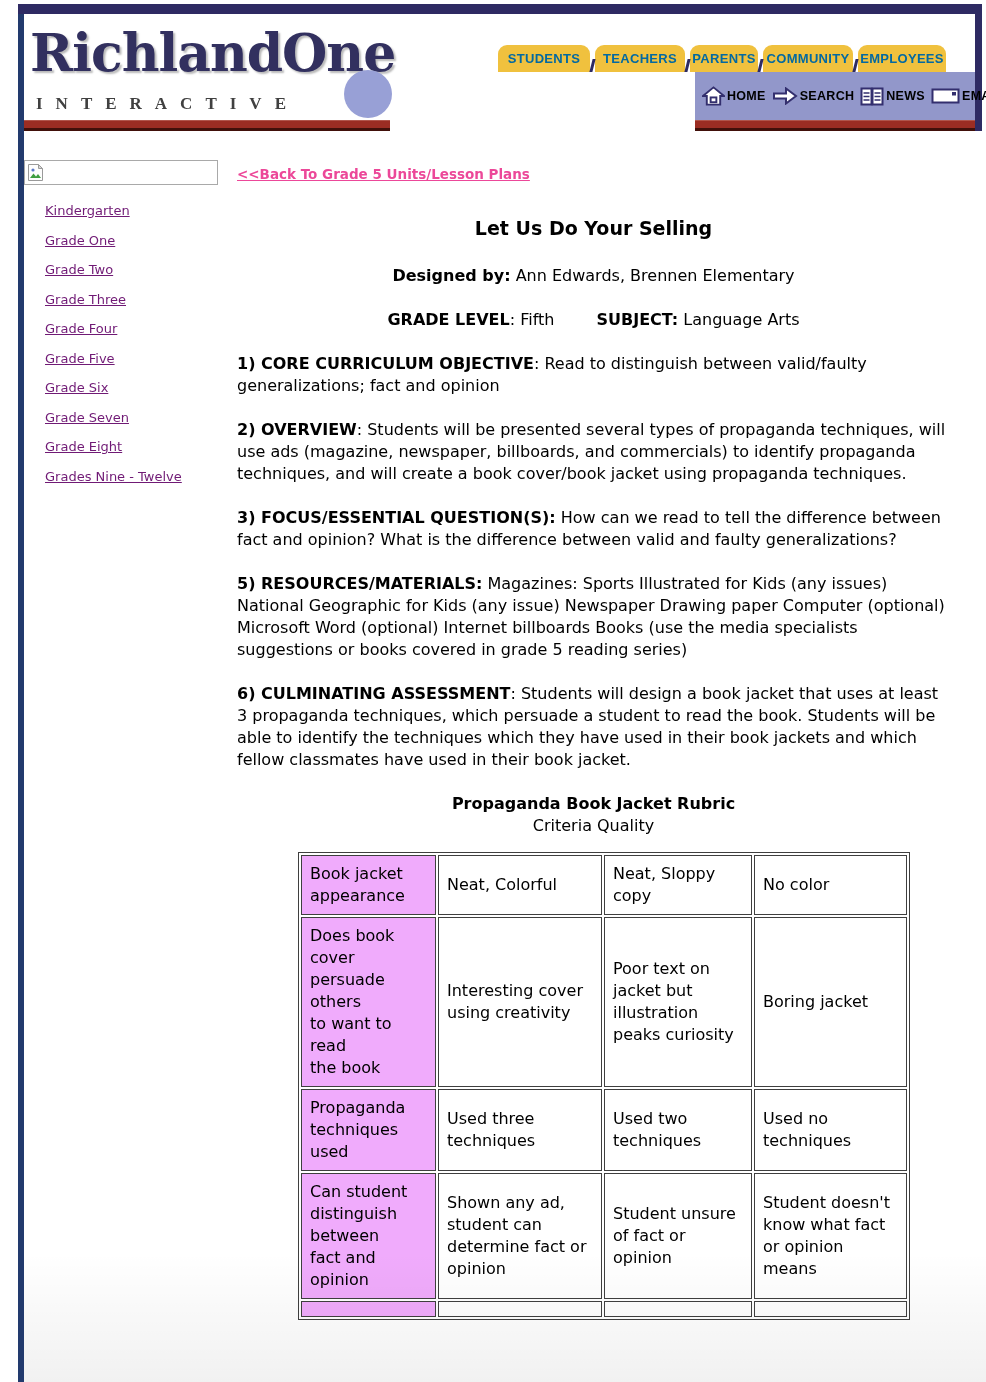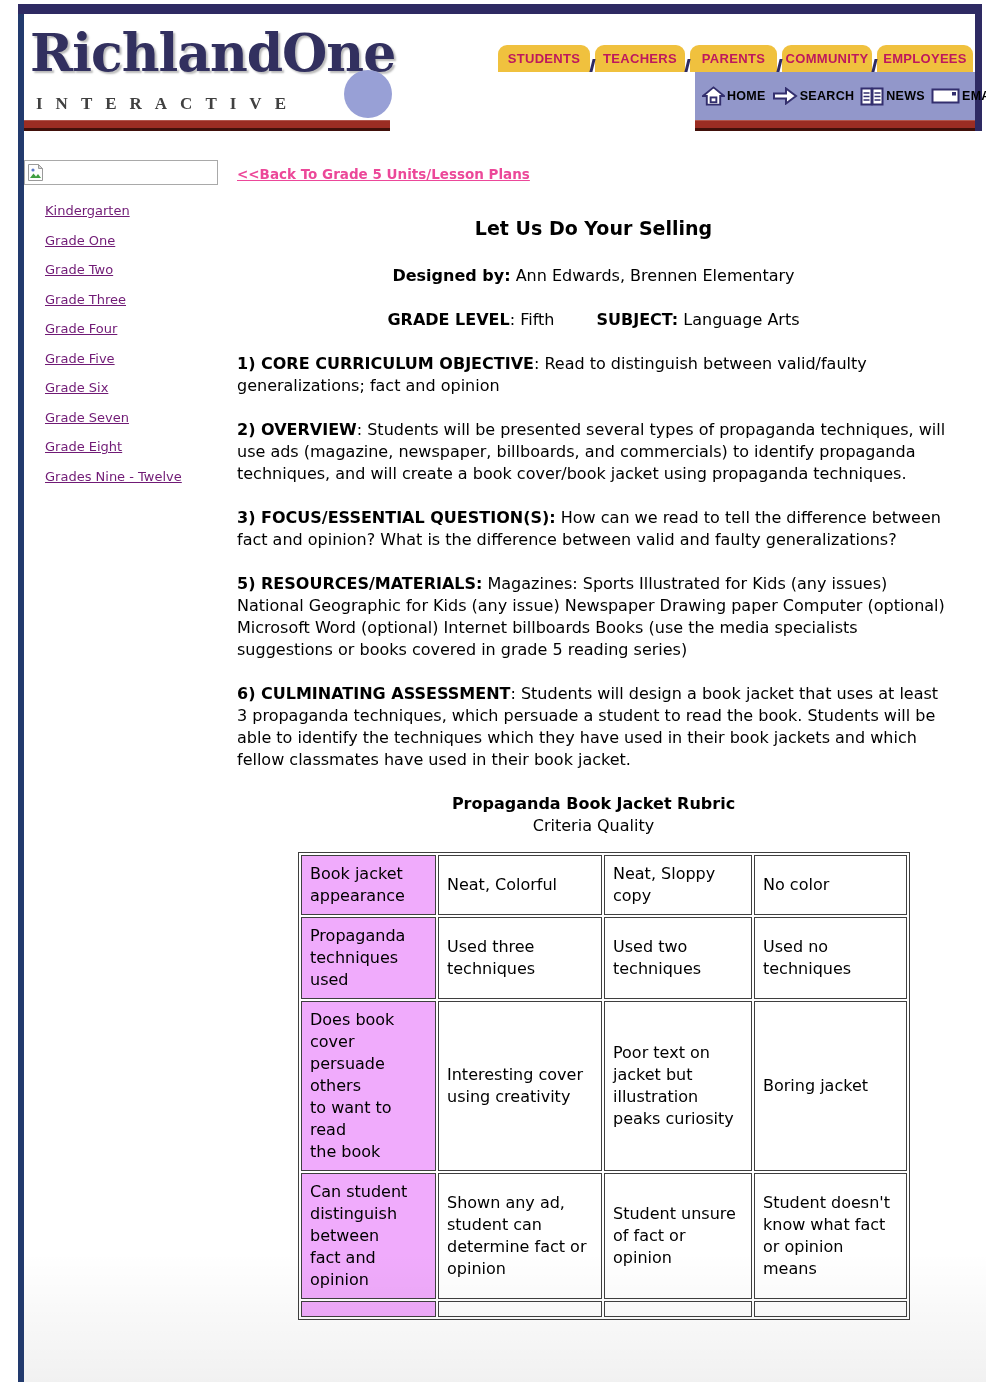--- a/index.html
+++ b/index.html
@@ -23,29 +23,29 @@
     letter-spacing:13px; color:#404040;
   }
   .red-bar { background:#9b2d23; border-top:1px solid #b0564c; border-bottom:3px solid #41100a; }
   .red-bar-left  { position:absolute; left:24px;  top:120px; width:366px; height:11px; z-index:3; }
   .red-bar-right { position:absolute; left:695px; top:120px; width:280px; height:11px; z-index:3; }
   .lav-circle { position:absolute; left:344px; top:70px; width:48px; height:48px; border-radius:50%;
     background:#98a0d6; z-index:2; }
   .tabs { position:absolute; left:498px; top:45px; display:flex; gap:5px; z-index:2; }
   .tab {
     position:relative; height:27px; line-height:27px; text-align:center;
-    background:#f0c13e; color:#be185d; font-weight:bold; font-size:13px; letter-spacing:0.3px;
+    background:#f0c13e; color:#0369a1; font-weight:bold; font-size:13px; letter-spacing:0.3px;
     font-family:"Liberation Sans", sans-serif;
     border-radius:9px 9px 0 0; cursor:pointer;
   }
   .tab + .tab::before {
     content:""; position:absolute; left:-4px; bottom:0; width:3px; height:13px;
     background:#2e2a63; transform:skewX(-14deg);
   }
-  .t0{width:92px}.t1{width:90px}.t2{width:87px}.t3{width:90px}.t4{width:96px}
+  .t0{width:92px}.t1{width:90px}.t2{width:68px}.t3{width:90px}.t4{width:88px}
   .util-bar {
     position:absolute; left:695px; top:72px; width:280px; height:48px; background:#9297ca;
     display:flex; align-items:center; padding-left:7px; z-index:1;
   }
   .util-item { display:flex; align-items:center; gap:2px; margin-right:6px; cursor:pointer; }
   .util-item span {
     color:#000000; font-weight:bold; font-size:12.5px; letter-spacing:0.3px;
     font-family:"Liberation Sans", sans-serif;
   }
   
@@ -227,40 +227,40 @@
     <tbody>
 
         <tr>
           <td class="rh">Book jacket appearance</td>
           <td>Neat, Colorful</td>
           <td>Neat, Sloppy copy</td>
           <td>No color</td>
         </tr>
 
         <tr>
-          <td class="rh">Propaganda techniques used</td>
-          <td>Used three techniques</td>
-          <td>Used two techniques</td>
-          <td>Used no techniques</td>
-        </tr>
-
-        <tr>
           <td class="rh">Does book
 cover
 persuade
 others
 to want to
 read
 the book</td>
           <td>Interesting cover using creativity</td>
           <td>Poor text on jacket but illustration peaks curiosity</td>
           <td>Boring jacket</td>
         </tr>
 
         <tr>
+          <td class="rh">Propaganda techniques used</td>
+          <td>Used three techniques</td>
+          <td>Used two techniques</td>
+          <td>Used no techniques</td>
+        </tr>
+
+        <tr>
           <td class="rh">Can student
 distinguish
 between
 fact and
 opinion</td>
           <td>Shown any ad, student can determine fact or opinion</td>
           <td>Student unsure of fact or opinion</td>
           <td>Student doesn't know what fact or opinion means</td>
         </tr>
 

